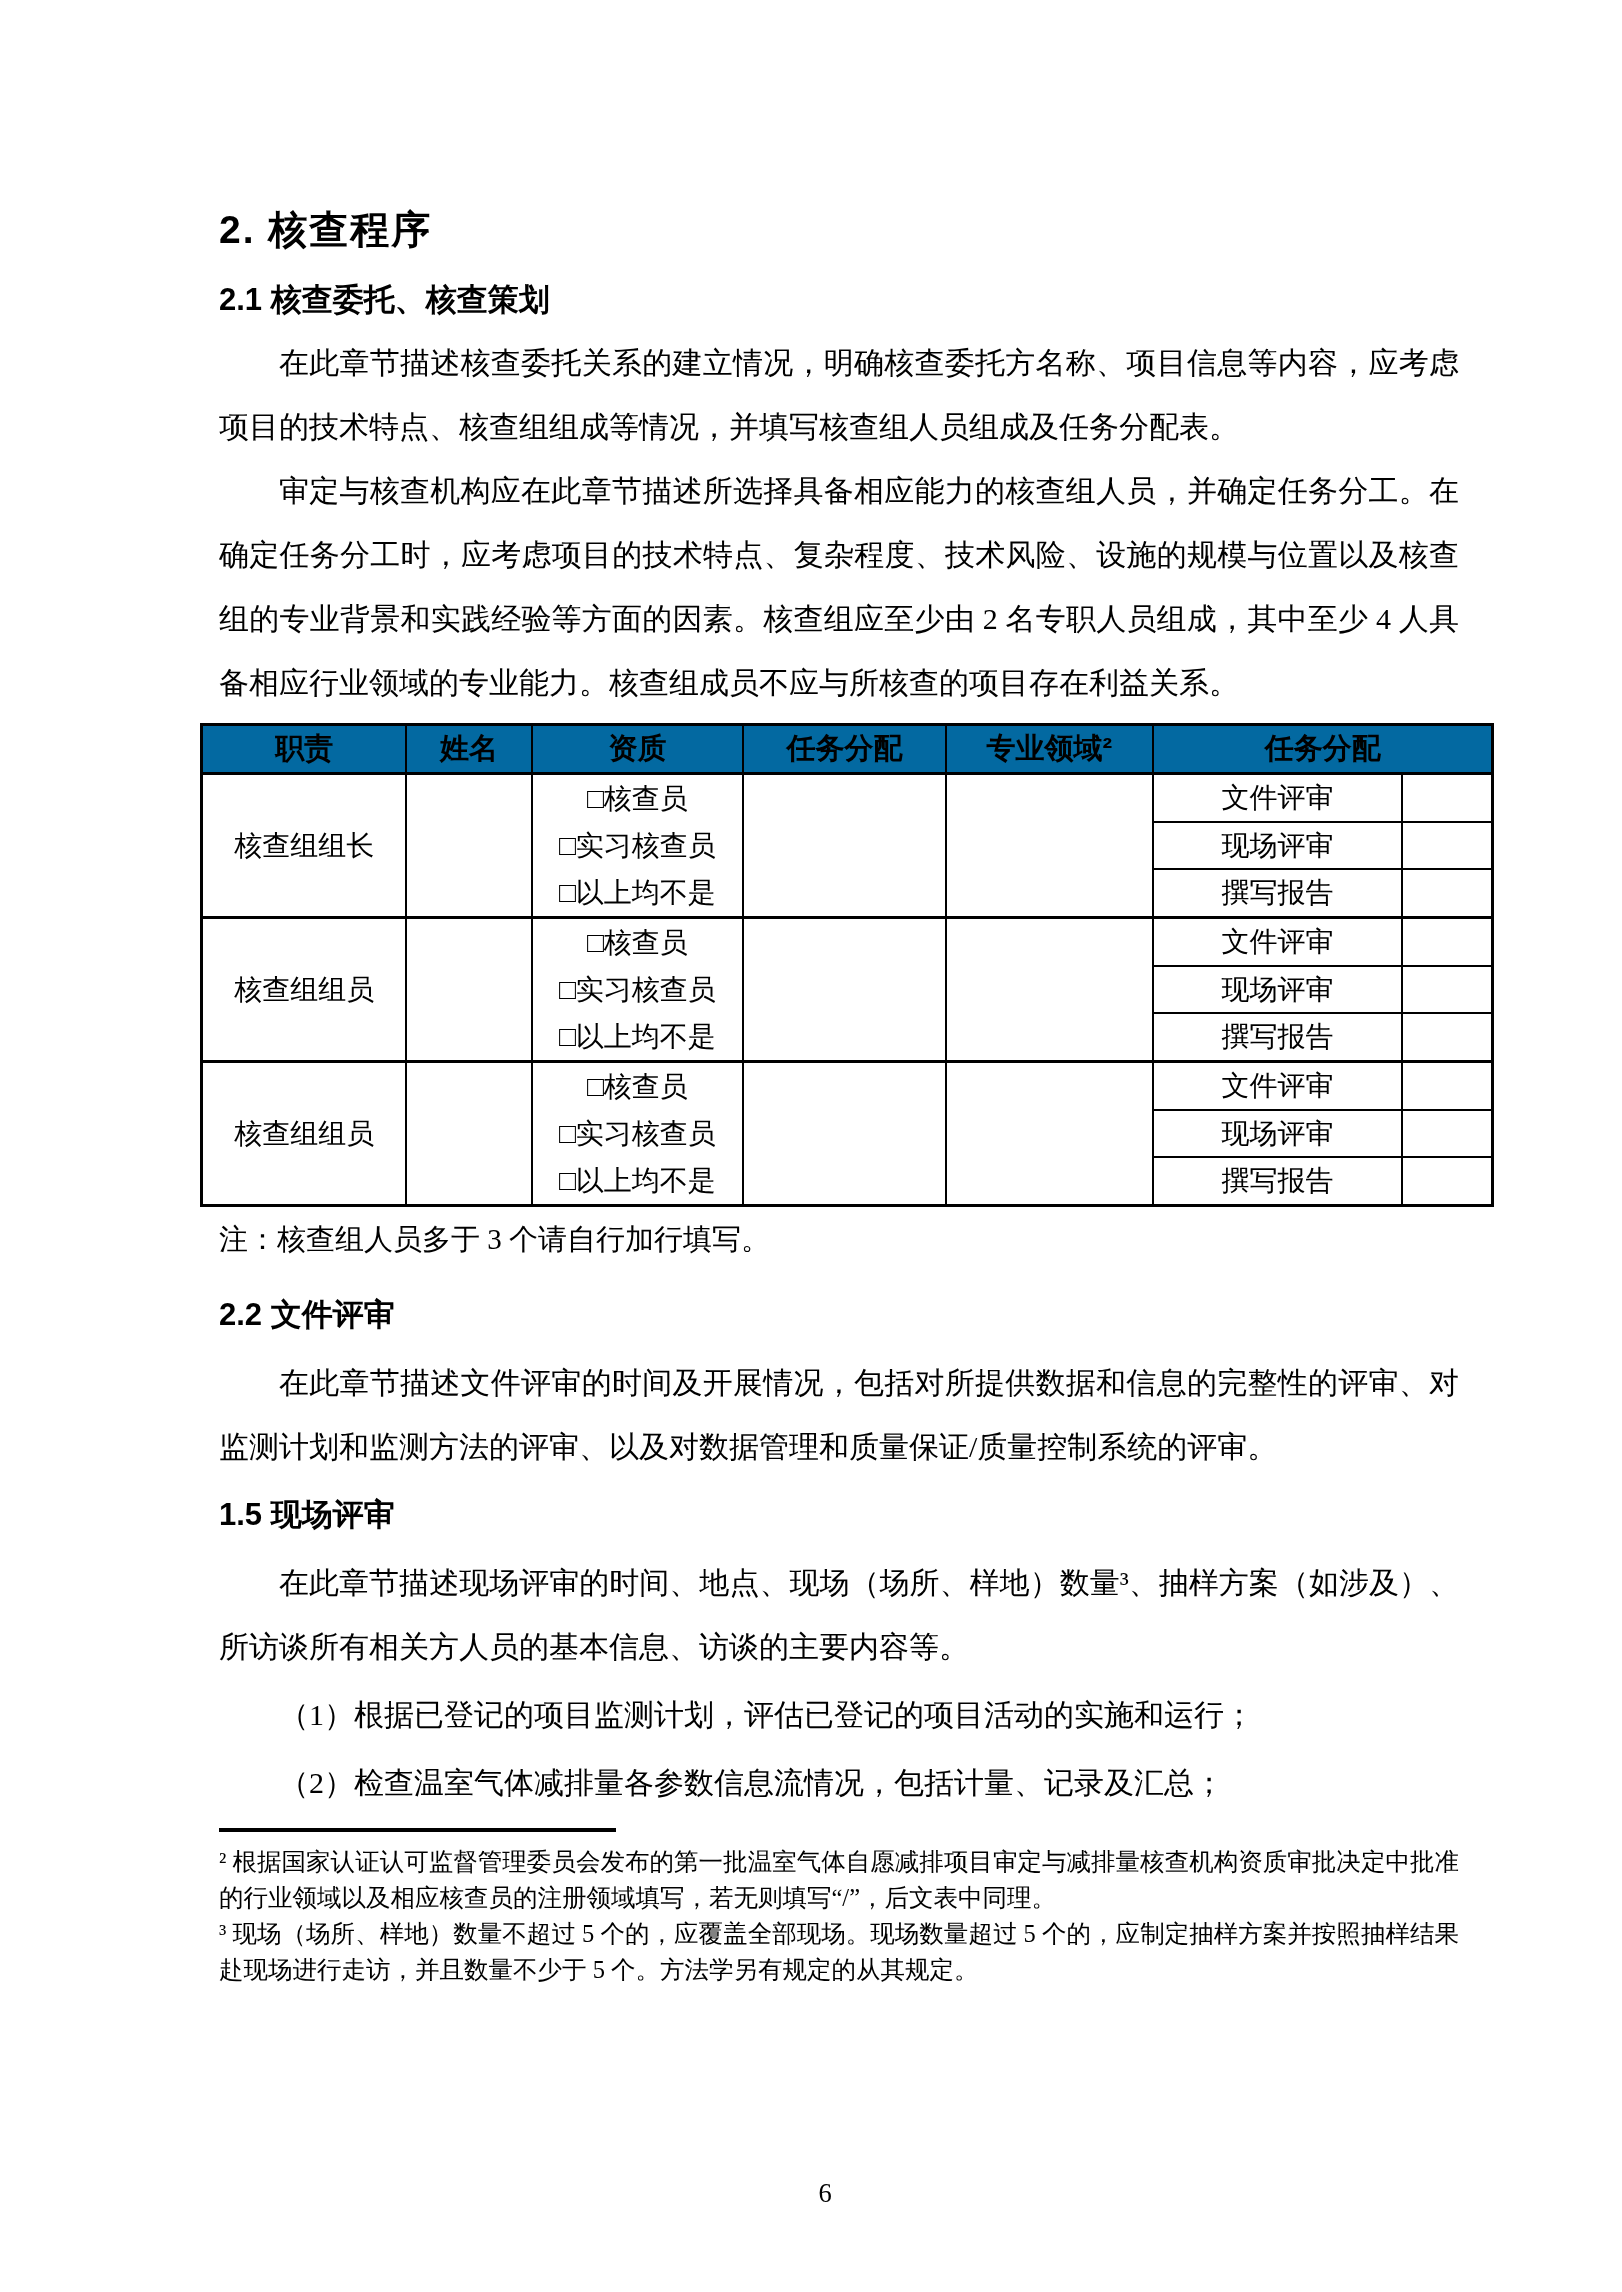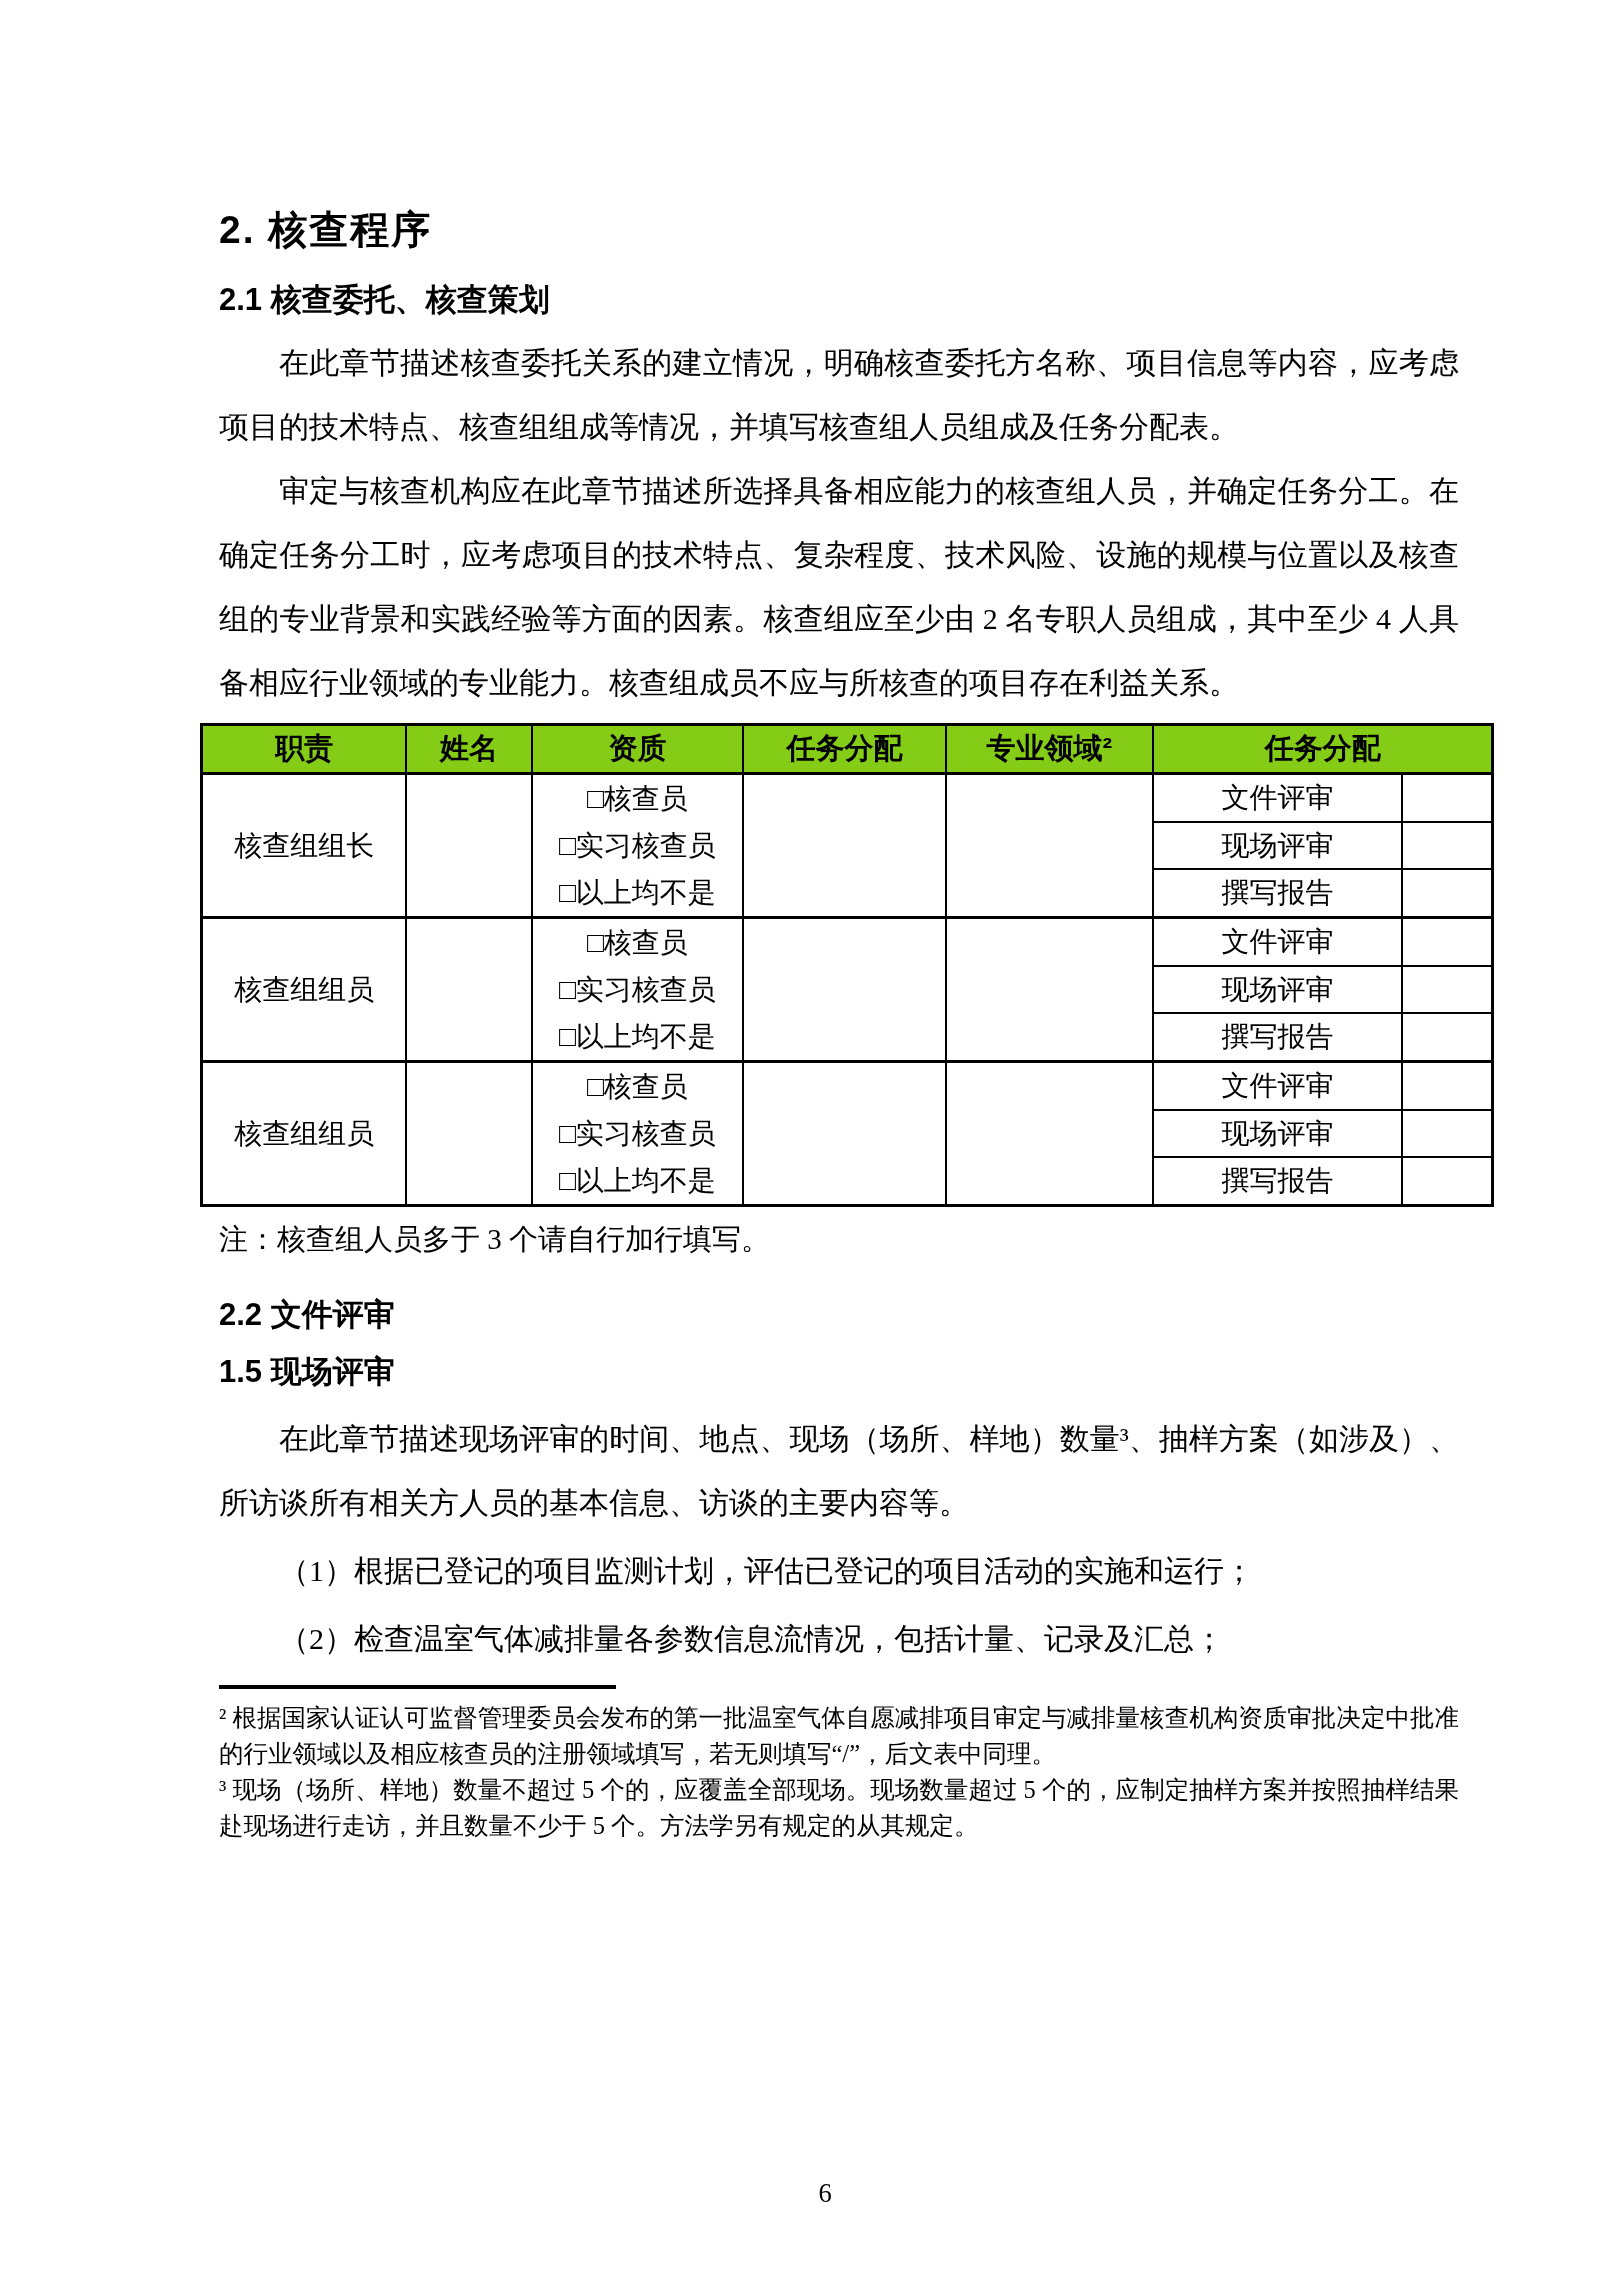--- a/index.html
+++ b/index.html
@@ -47,21 +47,21 @@
     border:3.9px solid #000;
   }
   table.assign th, table.assign td{
     border:2px solid #000;
     padding:0 3.9px;
     text-align:center;
     vertical-align:middle;
     overflow:hidden;
   }
   table.assign th{
-    background:#84cc16;
+    background:#0369a1;
     font-family:"Liberation Sans", sans-serif;
     font-size:29px;font-weight:bold;
     height:46px;
     border-bottom-width:2.9px;
   }
   table.assign td{
     font-size:28px;
     height:45px;
     border-top-width:2.9px;border-bottom-width:2.9px;
   }
@@ -186,20 +186,21 @@
         <tr>
           <td>撰写报告</td>
           <td></td>
         </tr>
       </tbody>
     </table>
 
     <p class="note">注：核查组人员多于 3 个请自行加行填写。</p>
 
     <div class="sec-heading" style="margin-top:32px">2.2 文件评审</div>
+    <p class="body-par" style="margin-top:15.7px">在此章节描述文件评审的时间及开展情况，包括对所提供数据和信息的完整性的评审、对监测计划和监测方法的评审、以及对数据管理和质量保证/质量控制系统的评审。</p>
 
     <div class="sec-heading" style="margin-top:15.7px">1.5 现场评审</div>
     <p class="body-par" style="margin-top:15.7px">在此章节描述现场评审的时间、地点、现场（场所、样地）数量³、抽样方案（如涉及）、所访谈所有相关方人员的基本信息、访谈的主要内容等。</p>
     <p class="body-item">（1）根据已登记的项目监测计划，评估已登记的项目活动的实施和运行；</p>
     <p class="body-item">（2）检查温室气体减排量各参数信息流情况，包括计量、记录及汇总；</p>
 
     <div class="fn-rule"></div>
     <div class="footnotes">
       <p class="footnote">² 根据国家认证认可监督管理委员会发布的第一批温室气体自愿减排项目审定与减排量核查机构资质审批决定中批准的行业领域以及相应核查员的注册领域填写，若无则填写“/”，后文表中同理。</p>
       <p class="footnote">³ 现场（场所、样地）数量不超过 5 个的，应覆盖全部现场。现场数量超过 5 个的，应制定抽样方案并按照抽样结果赴现场进行走访，并且数量不少于 5 个。方法学另有规定的从其规定。</p>

